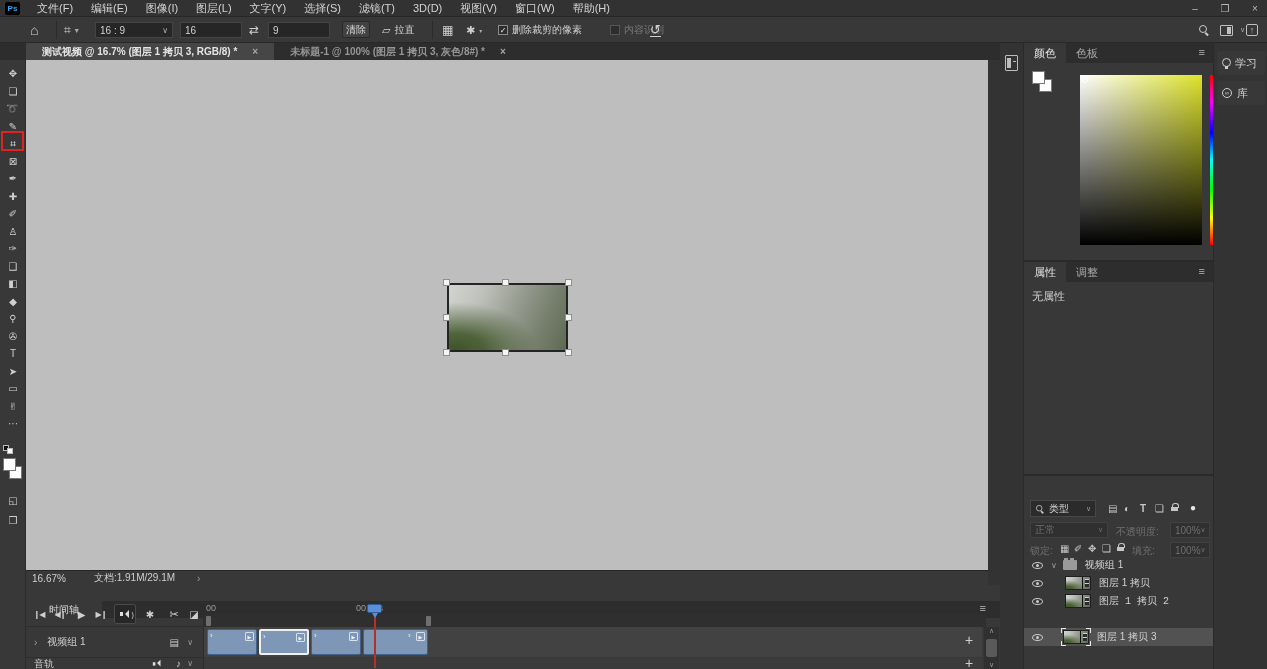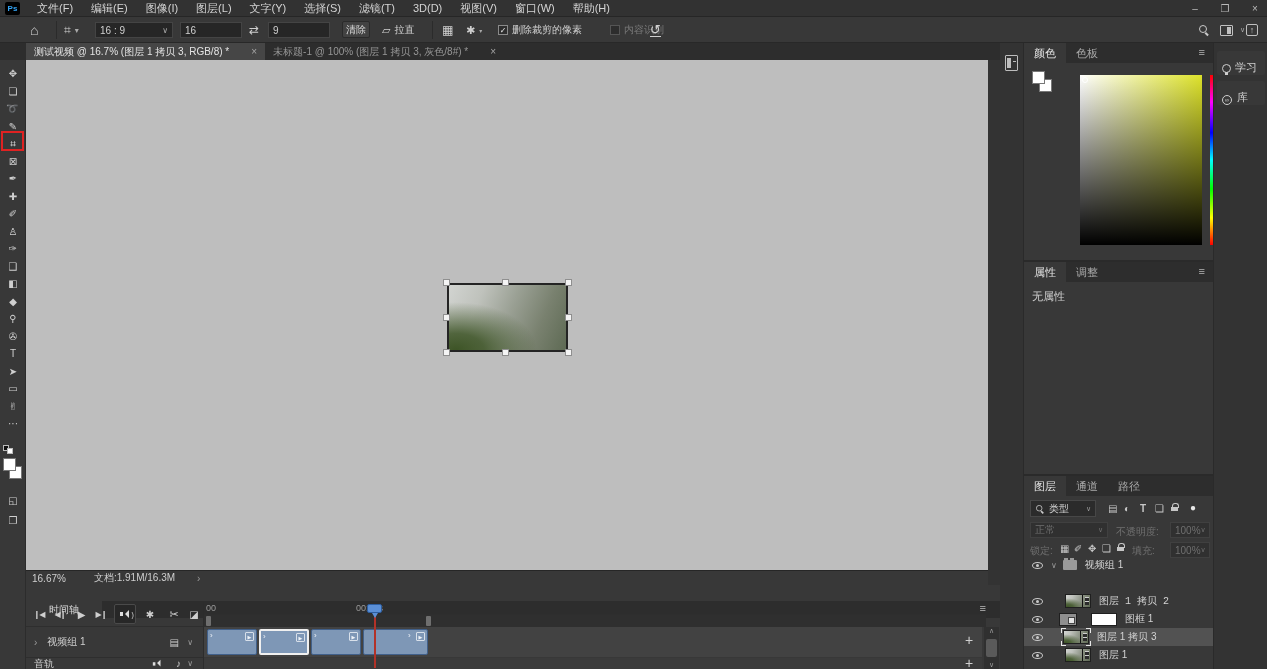--- a/index.html
+++ b/index.html
@@ -33,21 +33,21 @@
   
   .icon-mag { position:relative; width:10px; height:10px; display:inline-block; }
   .icon-mag::before { content:""; position:absolute; left:0; top:0; width:6px; height:6px; border:1.5px solid #c9c9c9; border-radius:50%; }
   .icon-mag::after { content:""; position:absolute; left:6.5px; top:6.5px; width:4px; height:1.5px; background:#c9c9c9; transform:rotate(45deg); transform-origin:0 0; }
   .ws-box { width:13px; height:11px; border:1px solid #c0c0c0; border-radius:1px; position:relative; }
   .ws-box::before { content:""; position:absolute; right:1px; top:1px; bottom:1px; width:4px; background:#c0c0c0; }
   .share-box { width:12px; height:12px; border:1px solid #c0c0c0; border-radius:2px; display:flex; align-items:flex-end; justify-content:center; font-size:9px; color:#c0c0c0; line-height:10px; }
 
   
   .tabbar { position:absolute; left:0; top:43px; width:1000px; height:17px; background:#2d2d2d; display:flex; }
-  .doc-tab { height:17px; display:flex; align-items:center; padding:0 8px; font-size:10px; gap:22px; white-space:nowrap; }
+  .doc-tab { height:17px; display:flex; align-items:center; padding:0 16px; font-size:10px; gap:15px; white-space:nowrap;font-weight:bold; }
   .doc-tab.active { background:#464646; color:#e4e4e4; }
   .doc-tab.inactive { color:#969696; }
   .tab-close { color:#a5a5a5; font-size:10px; }
 
   
   .toolbar { position:absolute; left:0; top:60px; width:26px; height:609px; background:#383838; border-right:1px solid #2c2c2c; }
   .tool { position:relative; width:26px; height:17.5px; display:flex; align-items:center; justify-content:center; color:#cfcfcf; font-size:10px; }
   .tools-stack { position:absolute; top:5px; left:0; }
   .tool-sel-highlight { position:absolute; left:1px; top:71px; width:23px; height:20px; border:2px solid #e02222; }
   .fgbg { position:absolute; left:3px; top:398px; width:20px; height:26px; }
@@ -119,21 +119,21 @@
   .color-grad { position:absolute; left:56px; top:32px; width:122px; height:170px;
      background-image: linear-gradient(to bottom, rgba(0,0,0,0) 0%, #000 100%),
                        linear-gradient(to right, #ffffff 0%, #dde22a 100%); }
   .grad-ring { position:absolute; left:2px; top:2px; width:6px; height:6px; border:1px solid #fff; border-radius:50%; }
   .hue-bar { position:absolute; left:186px; top:32px; width:15px; height:170px;
      background:linear-gradient(to bottom,#f00 0%,#f0f 16%,#00f 34%,#0ff 50%,#0f0 67%,#ff0 84%,#f00 100%); }
   .hue-marker { position:absolute; left:200px; top:160px; width:0; height:0; border:4px solid transparent; border-right:5px solid #e8e8e8; }
 
   
   .rail { position:absolute; left:213px; top:0; width:54px; height:626px; background:#333; border-left:1px solid #2a2a2a; }
-  .rail-item { position:absolute; left:3px; width:48px; height:24px; background:#383838; border-radius:2px; display:flex; align-items:flex-end; gap:5px; padding-left:5px; font-size:11px; color:#d0d0d0; }
+  .rail-item { position:absolute; left:3px; width:48px; height:24px; background:#383838; border-radius:2px; display:flex; align-items:center; gap:5px; padding-left:5px; font-size:11px; color:#d0d0d0; }
   .icon-bulb { position:relative; width:8px; height:11px; }
   .icon-bulb::before { content:""; position:absolute; left:0; top:0; width:7px; height:7px; border:1px solid #cfcfcf; border-radius:50%; }
   .icon-bulb::after { content:""; position:absolute; left:2.5px; top:8px; width:3px; height:3px; background:#cfcfcf; }
   .icon-cc { width:10px; height:10px; border:1px solid #cfcfcf; border-radius:50%; display:flex; align-items:center; justify-content:center; font-size:6px; color:#cfcfcf; }
   .search-dd { position:absolute; left:6px; width:66px; height:17px; background:#2b2b2b; border:1px solid #474747; display:flex; align-items:center; gap:4px; padding:0 4px; font-size:10px; color:#cfcfcf; }
   .lp-ficon { position:absolute; top:0; color:#c6c6c6; font-size:10px; }
   .dd-dim { background:#303030; border:1px solid #404040; color:#6f6f6f; height:16px; font-size:10px; display:flex; align-items:center; justify-content:space-between; padding:0 4px; }
   .icon-eye { position:relative; width:11px; height:7px; border:1px solid #c9c9c9; border-radius:50%; }
   .icon-eye::after { content:""; position:absolute; left:3px; top:1.2px; width:3px; height:3px; background:#c9c9c9; border-radius:50%; }
   .mini-lock { position:relative; width:7px; height:8px; }
@@ -340,21 +340,21 @@
       <div class="handle" style="right:-6px; top:29px;"></div>
       <div class="handle" style="left:-6px; bottom:-6px;"></div>
       <div class="handle" style="left:53px; bottom:-6px;"></div>
       <div class="handle" style="right:-6px; bottom:-6px;"></div>
     </div>
   </div>
   <div class="canvas-gap"></div>
 
   <div class="statusbar">
     <span style="margin-left:6px;">16.67%</span>
-    <span style="margin-left:28px;">文档:1.91M/16.3M</span>
+    <span style="margin-left:28px;">文档:1.91M/29.1M</span>
     <span style="margin-left:22px; color:#9a9a9a;">›</span>
   </div>
 
   <div class="timeline">
     <div class="tl-header">
       <div class="tl-tab">时间轴</div>
       <div class="tl-menu">≡</div>
     </div>
     <div class="tl-controls">
       <div class="tl-btn" style="left:4px; width:18px;">❙◀</div>
@@ -451,26 +451,20 @@
       <div class="psep" style="top:217px; left:0;"></div>
 
       <div class="ptabs" style="top:219px;">
         <div class="ptab active">属性</div>
         <div class="ptab">调整</div>
         <div class="pmenu">≡</div>
       </div>
       <div style="position:absolute; left:8px; top:246px; font-size:11px; color:#cfcfcf;">无属性</div>
       <div class="psep" style="top:431px; left:0;"></div>
 
-      <div class="ptabs" style="top:433px;">
-        <div class="ptab active">图层</div>
-        <div class="ptab">通道</div>
-        <div class="ptab">路径</div>
-
-      </div>
 
       <div class="search-dd" style="top:457px;justify-content:flex-end;">
         <span class="icon-mag" style="transform:scale(0.8);"></span>
         <span>类型</span>
         <span style="margin-left:auto; font-size:7px; color:#9a9a9a;">∨</span>
       </div>
       <span class="lp-ficon" style="left:84px; top:460px;">▤</span>
       <span class="lp-ficon" style="left:100px; top:460px;">◐</span>
       <span class="lp-ficon" style="left:116px; top:460px; font-weight:bold;">T</span>
       <span class="lp-ficon" style="left:131px; top:460px;">❏</span>
@@ -498,48 +492,42 @@
         <span>100%</span>
         <span style="font-size:7px;">∨</span>
       </div>
 
       <div class="layer-row" style="top:513px;">
         <span class="icon-eye" style="margin-left:8px;"></span>
         <span style="margin-left:8px; font-size:8px; color:#9a9a9a;">∨</span>
         <span class="group-icon" style="margin-left:6px;"></span>
         <span style="margin-left:8px;">视频组 1</span>
       </div>
+      <div class="layer-row" style="top:531px;">
+        <span class="icon-eye" style="margin-left:8px;"></span>
+        <span class="l-thumb misty" style="margin-left:22px;">
+            <span class="film-mark"></span>
+          </span>
+        <span style="margin-left:8px;">图层 1 拷贝</span>
+      </div>
       <div class="layer-row" style="top:549px;font-family:Liberation Mono, monospace;">
         <span class="icon-eye" style="margin-left:8px;"></span>
         <span class="l-thumb misty" style="margin-left:22px;">
             <span class="film-mark"></span>
           </span>
         <span style="margin-left:8px;">图层 1 拷贝 2</span>
-      </div>
-      <div class="layer-row" style="top:567px;">
-        <span class="icon-eye" style="margin-left:8px;"></span>
-        <span class="gray-thumb" style="margin-left:16px;"></span>
-        <span class="white-thumb" style="margin-left:14px;"></span>
-        <span style="margin-left:8px;">图框 1</span>
       </div>
       <div class="layer-row selected" style="top:585px;">
         <span class="icon-eye" style="margin-left:8px;"></span>
         <span class="l-thumb misty" style="margin-left:20px;">
           <span class="sel-brackets"></span>
           <span class="film-mark"></span>
         </span>
         <span style="margin-left:8px;">图层 1 拷贝 3</span>
       </div>
-      <div class="layer-row" style="top:603px;">
-        <span class="icon-eye" style="margin-left:8px;"></span>
-        <span class="l-thumb misty" style="margin-left:22px;">
-            <span class="film-mark"></span>
-          </span>
-        <span style="margin-left:8px;">图层 1</span>
-      </div>
     </div>
 
     <div class="rail">
       <div class="rail-item" style="top:8px;">
         <span class="icon-bulb"></span>
         <span>学习</span>
       </div>
       <div class="rail-item" style="top:38px;">
         <span class="icon-cc">∞</span>
         <span>库</span>

